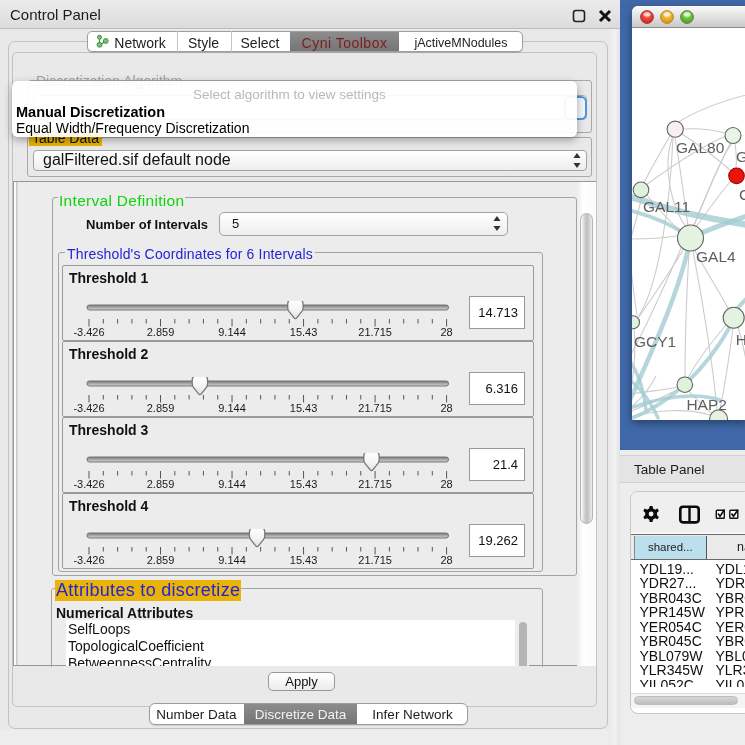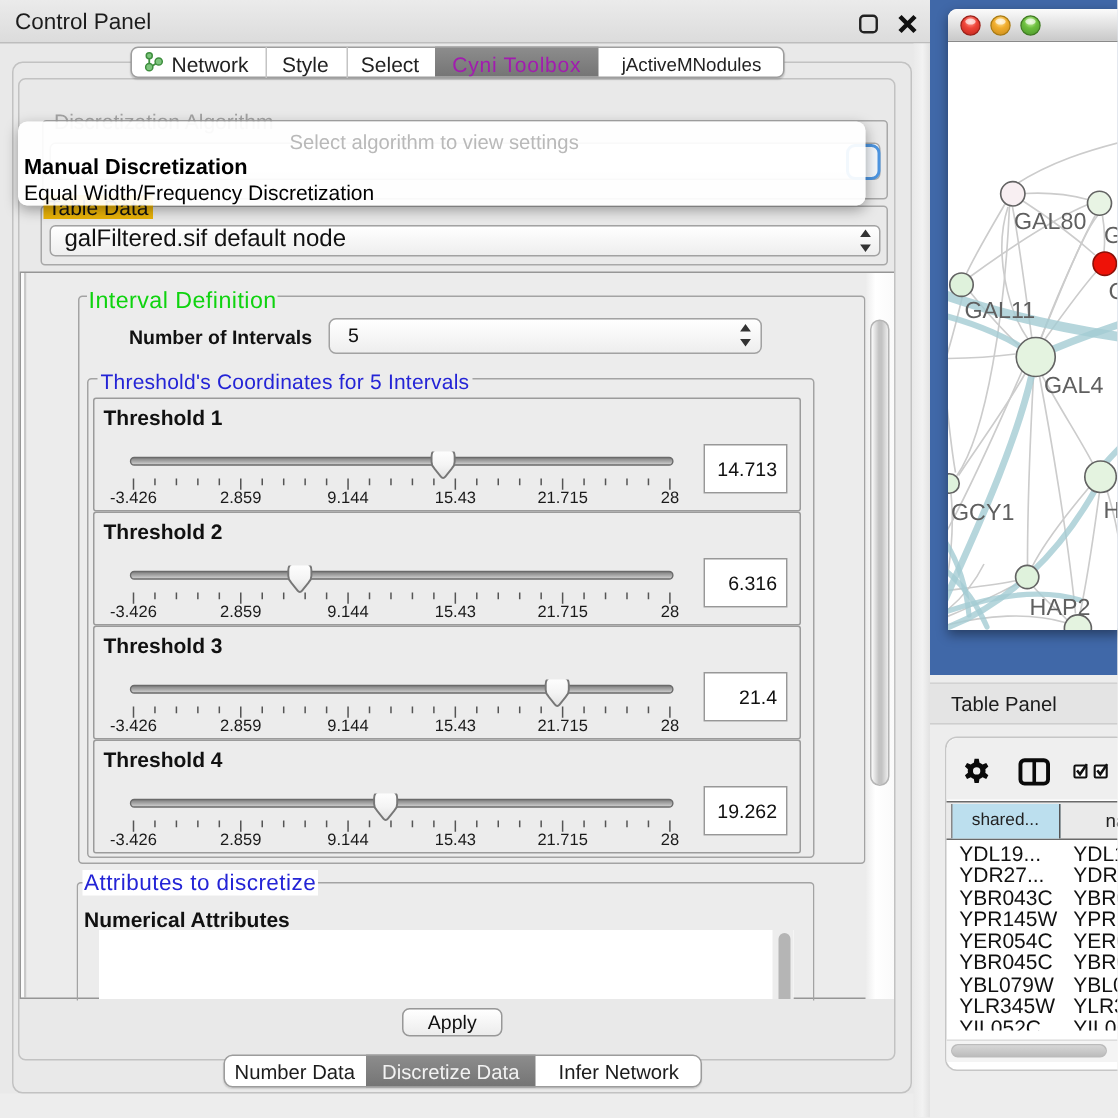--- a/index.html
+++ b/index.html
@@ -20,21 +20,21 @@
 <div class="abs" style="left:230.5px;top:31px;width:1px;height:21px;background:#c4c4c4"></div>
 <div class="abs" style="left:87px;top:34.5px;width:90px;text-align:center;font-size:14px;color:#222;padding-left:16px">Network</div>
 <svg class="abs" style="left:96px;top:34px" width="13" height="15" viewBox="0 0 13 15">
     <path d="M3.5,5 L3.5,9 M5.5,10 L8.5,8" stroke="#3e8e3e" stroke-width="1.2"></path>
     <circle cx="3.5" cy="3.2" r="2" fill="#7cc47c" stroke="#3e8e3e" stroke-width="1"></circle>
     <circle cx="3.5" cy="10.8" r="2.4" fill="#7cc47c" stroke="#3e8e3e" stroke-width="1"></circle>
     <circle cx="9.8" cy="7" r="2.4" fill="#7cc47c" stroke="#3e8e3e" stroke-width="1"></circle>
   </svg>
 <div class="abs" style="left:176px;top:34.5px;width:55px;text-align:center;font-size:14px;color:#222">Style</div>
 <div class="abs" style="left:230px;top:34.5px;width:60px;text-align:center;font-size:14px;color:#222">Select</div>
-<div class="abs" style="left:290px;top:34.5px;width:109px;text-align:center;font-size:14px;letter-spacing:0.5px;color:#a21caf">Cyni Toolbox</div>
+<div class="abs" style="left:290px;top:34.5px;width:109px;text-align:center;font-size:14px;letter-spacing:0.5px;color:#7f1d1d">Cyni Toolbox</div>
 <div class="abs" style="left:399px;top:35.5px;width:124px;text-align:center;font-size:12.5px;color:#222">jActiveMNodules</div>
 <div class="abs" style="left:28px;top:80px;width:564px;height:53px;border:1px solid #a8a8a8;border-radius:3px"></div>
 <div class="abs" style="left:33px;top:73px;font-size:14px;color:#a2a2a2;background:transparent;padding:0 3px">Discretization Algorithm</div>
 <div class="abs" style="left:33px;top:95px;width:554px;height:25px;border:1px solid #aaa;border-radius:4px;background:linear-gradient(#fff,#f0f0f0)"></div>
 <div class="abs" style="left:564px;top:95.5px;width:23px;height:24px;border-radius:6px;background:#f4f8fc;border:2.5px solid #4d95e0;box-sizing:border-box"></div>
 <div class="abs" style="left:27px;top:137px;width:565px;height:40px;border:1px solid #a8a8a8;border-radius:3px"></div>
 <div class="abs" style="left:29px;top:130px;font-size:14px;color:#111;background:#eab308;padding:0 3px">Table Data</div>
 <div class="abs" style="left:33px;top:150px;width:554px;height:21px;border:1px solid #a2a2a2;border-radius:4px;background:linear-gradient(#ffffff,#eeeeee)"></div>
 <div class="abs" style="left:43px;top:151px;font-size:16px;color:#111">galFiltered.sif default node</div>
 <svg class="abs" style="left:572px;top:152px" width="10" height="17" viewBox="0 0 10 17">
@@ -43,21 +43,21 @@
 <div class="abs" style="left:13px;top:181px;width:583px;height:485px;border:1px solid #969696;background:#ececec;box-shadow:inset 2px 0 0 #fbfbfb, inset 3.5px 0 0 #c9c9c9"></div>
 <div class="abs" style="left:52px;top:197px;width:525px;height:379px;border:1px solid #a3a3a3;border-radius:3px"></div>
 <div class="abs" style="left:58px;top:192px;font-size:15.5px;letter-spacing:0.3px;color:#0fd30f;background:#ececec;padding:0 1px">Interval Definition</div>
 <div class="abs" style="left:86px;top:217px;font-size:13px;font-weight:bold;color:#111">Number of Intervals</div>
 <div class="abs" style="left:219px;top:212px;width:289px;height:24px;border:1px solid #a2a2a2;border-radius:5px;background:linear-gradient(#ffffff,#eeeeee)"></div>
 <div class="abs" style="left:232px;top:216px;font-size:13px;color:#111">5</div>
 <svg class="abs" style="left:492px;top:215px" width="10" height="17" viewBox="0 0 10 17">
     <path d="M5,1 L8.6,6 L1.4,6 Z M5,16 L8.6,11 L1.4,11 Z" fill="#333"></path>
   </svg>
 <div class="abs" style="left:58px;top:252px;width:485px;height:320px;border:1px solid #a3a3a3;border-radius:3px"></div>
-<div class="abs" style="left:65px;top:246px;font-size:14px;letter-spacing:0.15px;color:#2424d6;background:#ececec;padding:0 2px">Threshold's Coordinates for 5 Intervals</div>
+<div class="abs" style="left:65px;top:246px;font-size:14px;letter-spacing:0.15px;color:#2424d6;background:#ececec;padding:0 2px">Threshold's Coordinates for 6 Intervals</div>
 <div style="position:absolute;left:62px;top:265px;width:472px;height:76px;border:1px solid #9b9b9b;border-radius:2px;background:#ececec"></div>
 <div style="position:absolute;left:69px;top:270px;font-size:14px;font-weight:bold;color:#111">Threshold 1</div>
 <svg style="position:absolute;left:62px;top:301px" width="480" height="40" viewBox="0 0 480 40">
     <defs>
       <linearGradient id="tg265" x1="0" y1="0" x2="0" y2="1">
         <stop offset="0" stop-color="#7e7e7e"></stop>
         <stop offset="0.45" stop-color="#a2a2a2"></stop>
         <stop offset="1" stop-color="#d6d6d6"></stop>
       </linearGradient>
       <linearGradient id="th265" x1="0" y1="0" x2="0" y2="1">
@@ -149,23 +149,24 @@
     <text x="27.0" y="34.5" font-family="&quot;Liberation Sans&quot;, sans-serif" font-size="11" fill="#1a1a1a" text-anchor="middle">-3.426</text>
     <text x="98.5" y="34.5" font-family="&quot;Liberation Sans&quot;, sans-serif" font-size="11" fill="#1a1a1a" text-anchor="middle">2.859</text>
     <text x="170.0" y="34.5" font-family="&quot;Liberation Sans&quot;, sans-serif" font-size="11" fill="#1a1a1a" text-anchor="middle">9.144</text>
     <text x="241.6" y="34.5" font-family="&quot;Liberation Sans&quot;, sans-serif" font-size="11" fill="#1a1a1a" text-anchor="middle">15.43</text>
     <text x="313.1" y="34.5" font-family="&quot;Liberation Sans&quot;, sans-serif" font-size="11" fill="#1a1a1a" text-anchor="middle">21.715</text>
     <text x="384.6" y="34.5" font-family="&quot;Liberation Sans&quot;, sans-serif" font-size="11" fill="#1a1a1a" text-anchor="middle">28</text>
     <path d="M187.4,3.2 Q187.4,-1.5 192.1,-1.5 L198.1,-1.5 Q202.8,-1.5 202.8,3.2 L202.8,6.8 Q202.8,9.4 201.0,11.2 L196.6,16.7 Q195.1,18.6 193.6,16.7 L189.2,11.2 Q187.4,9.4 187.4,6.8 Z" fill="url(#th493)" stroke="#777777" stroke-width="1.3"></path>
   </svg>
 <div style="position:absolute;left:469px;top:524px;width:56px;height:33px;border:1px solid #989898;background:#fff;box-sizing:border-box;font-size:13px;color:#111;text-align:right;line-height:31px;padding-right:6px">19.262</div>
 <div class="abs" style="left:51px;top:588px;width:492px;height:100px;border:1px solid #a3a3a3;border-radius:3px;clip-path:inset(0 0 21px 0)"></div>
-<div class="abs" style="left:55px;top:580px;font-size:15px;letter-spacing:0.3px;color:#2424d6;background:#ffffff;padding:0 1px">Attributes to discretize</div>
+<div class="abs" style="left:55px;top:580px;font-size:18px;letter-spacing:0.3px;color:#2424d6;background:#eab308;padding:0 1px">Attributes to discretize</div>
 <div class="abs" style="left:56px;top:605px;font-size:14px;font-weight:bold;color:#111">Numerical Attributes</div>
 <div class="abs" style="left:66px;top:620px;width:463px;height:45.5px;background:#fff;overflow:hidden">
+    <div style="position:absolute;left:2px;top:0.5px;font-size:14px;color:#111;line-height:17.4px">SelfLoops<br>TopologicalCoefficient<br>BetweennessCentrality</div>
     <div style="position:absolute;right:0;top:0;width:14px;height:46px;background:#ededed"></div>
     <div style="position:absolute;right:2px;top:2px;width:8px;height:60px;border-radius:4px;background:#b5b5b5"></div>
   </div>
 <div class="abs" style="left:576.5px;top:182px;width:19px;height:484px;background:linear-gradient(90deg,#ececec,#ffffff 35%,#fafafa)"></div>
 <div class="abs" style="left:579.5px;top:213px;width:13px;height:311px;border-radius:6.5px;background:linear-gradient(90deg,#fdfdfd,#c3c3c3 45%,#c3c3c3 62%,#ededed);border:1px solid #b4b4b4"></div>
 <div class="abs" style="left:268px;top:672px;width:67px;height:19px;border:1px solid #989898;border-radius:5px;background:linear-gradient(#ffffff,#ececec);font-size:13px;color:#111;text-align:center;line-height:17px">Apply</div>
 <div class="abs" style="left:148.5px;top:703px;width:319px;height:22px;background:#fff;border:1px solid #9c9c9c;border-radius:6px;box-shadow:0 1px 1px rgba(0,0,0,0.12)"></div>
 <div class="abs" style="left:244px;top:703px;width:113px;height:22px;background:linear-gradient(#8c8c8c,#757575);border-top:1px solid #9c9c9c;border-bottom:1px solid #9c9c9c"></div>
 <div class="abs" style="left:148.5px;top:706.5px;width:96px;text-align:center;font-size:13.5px;color:#1c1c1c">Number Data</div>
 <div class="abs" style="left:244px;top:706.5px;width:113px;text-align:center;font-size:13.5px;color:#f2f2f2">Discretize Data</div>

